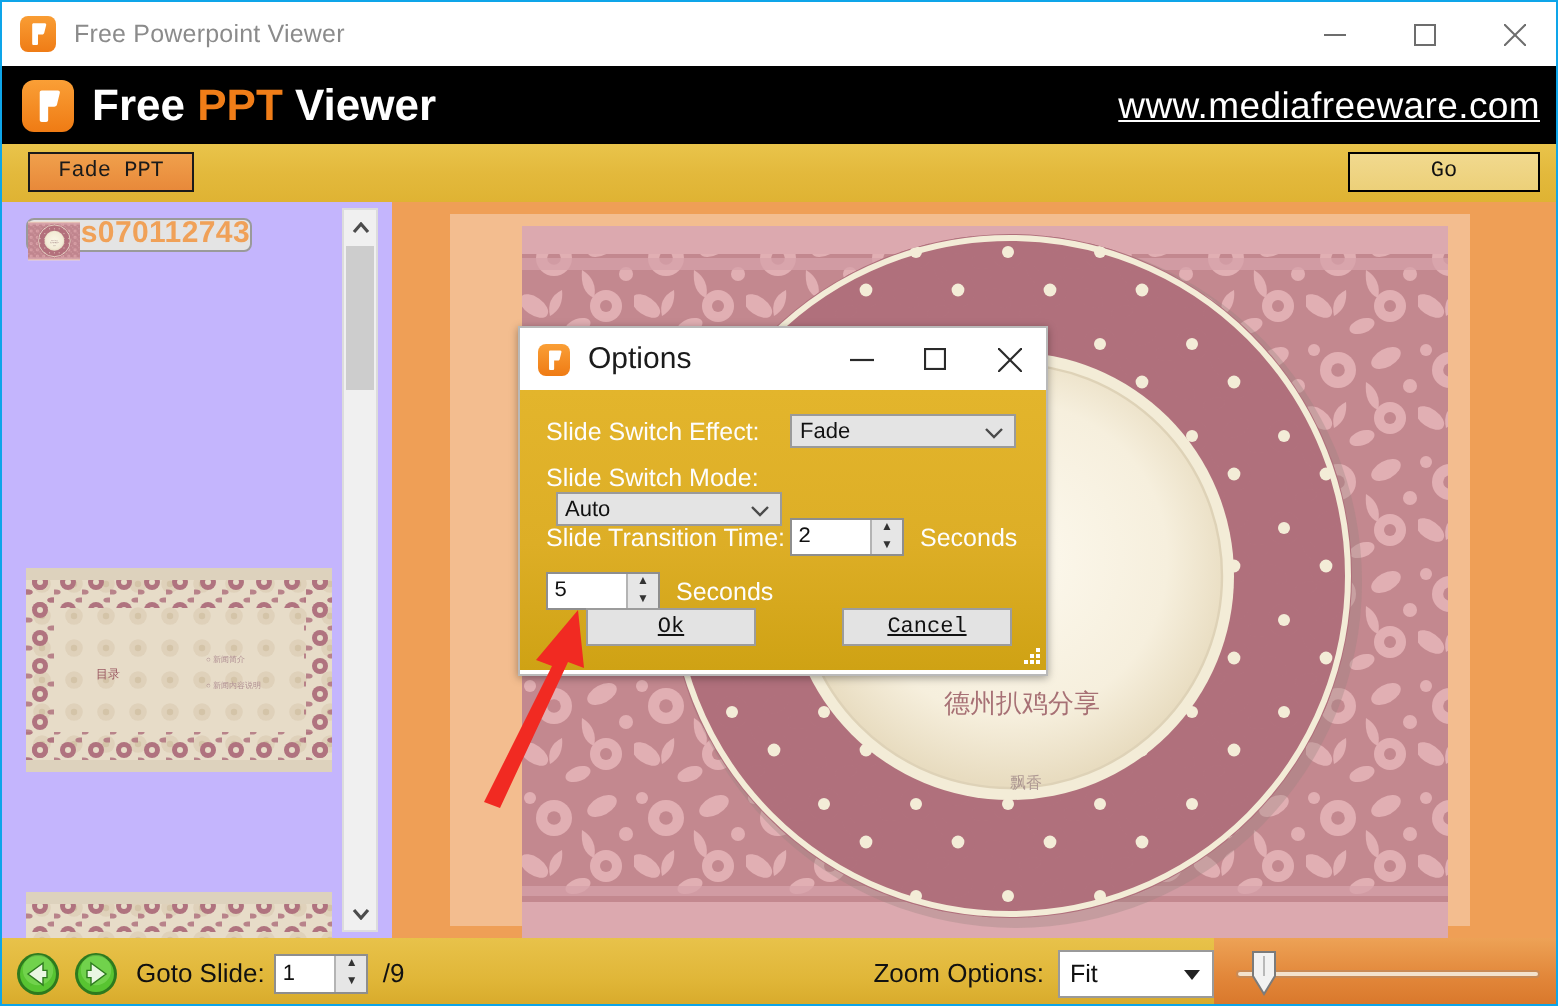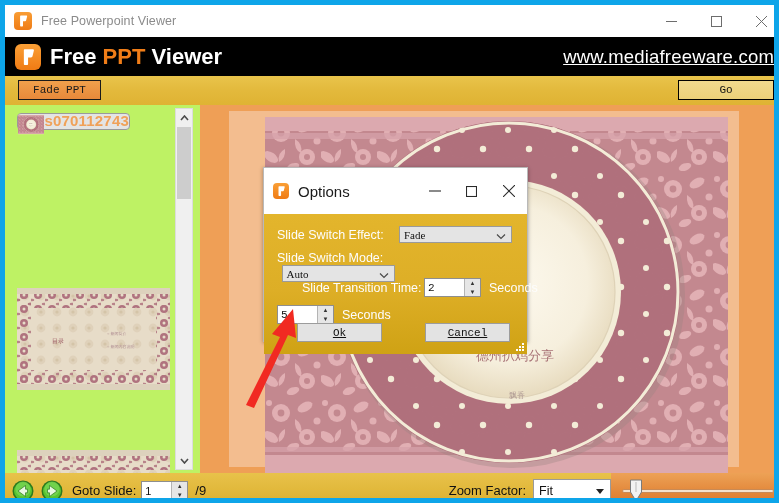--- a/index.html
+++ b/index.html
@@ -3,21 +3,21 @@
 <meta charset="utf-8">
 <style>
   html,body{margin:0;padding:0;}
   body{
     width:779px;height:503px;overflow:hidden;
     font-family:"Liberation Sans",sans-serif;
     background:#ffffff;
     -webkit-font-smoothing:antialiased;
   }
   .app{position:relative;width:779px;height:503px;overflow:hidden;box-sizing:border-box;
-       border:5px solid #0ea5e9;background:#fff;}
+       border:1px solid #0ea5e9;background:#fff;}
 
   
   .titlebar{position:absolute;left:0;top:0;width:779px;height:32px;background:#ffffff;
             display:flex;align-items:center;}
   .tb-icon{width:18px;height:18px;margin-left:9px;border-radius:4px;
            background:linear-gradient(180deg,#f99d34,#ef7c16);position:relative;flex:none;}
   .tb-icon .pglyph{position:absolute;left:0;top:0;width:18px;height:18px;}
   .tb-title{margin-left:9px;font-size:12.5px;color:#8b8b8b;letter-spacing:.1px;}
   .tb-ctrls{margin-left:auto;display:flex;height:32px;}
   .tb-btn{width:45px;height:32px;display:flex;align-items:center;justify-content:center;
@@ -42,21 +42,21 @@
       font-family:"Liberation Mono",monospace;font-size:11px;color:#1a1a1a;
       display:flex;align-items:center;justify-content:center;box-sizing:border-box;}
   .btn-go{position:absolute;right:10px;top:4px;width:96px;height:20px;
       background:linear-gradient(180deg,#f1d98e,#ecd079);border:1px solid #000;
       font-family:"Liberation Mono",monospace;font-size:11px;color:#111;
       display:flex;align-items:center;justify-content:center;box-sizing:border-box;}
 
   
   .bodyarea{position:absolute;left:0;top:100px;width:779px;height:368px;background:#e79a4e;}
   .leftpane{position:absolute;left:0;top:0;width:195px;height:368px;
-            background:#bef264;overflow:hidden;}
+            background:#c4b5fd;overflow:hidden;}
   .thumb{position:absolute;left:12px;width:153px;background:#ffe0bd;border-radius:4px;}
   .thumb.sel{box-shadow:0 0 0 0px #ffe0bd;}
   .thumb-img{width:143px;height:105px;margin:5px auto 0;display:block;}
   .thumb-cap{text-align:center;font-size:15px;font-weight:bold;color:#f0a158;
              padding:4px 0 7px;letter-spacing:.2px;}
   .thumb2{position:absolute;left:12px;width:153px;}
 
   
   .sb{position:absolute;left:170px;top:3px;width:18px;height:362px;background:#f0f0f0;
       border:1px solid #dcdcdc;box-sizing:border-box;}
@@ -70,34 +70,34 @@
   .slidepane{position:absolute;left:195px;top:0;width:584px;height:368px;
              background:#ef9f56;overflow:hidden;}
   .slide-outer{position:absolute;left:29px;top:6px;width:510px;height:356px;background:#f3bd8f;}
   .slide{position:absolute;left:36px;top:6px;width:463px;height:356px;overflow:hidden;
          background:#cf9098;}
 
   
   .dlg{position:absolute;left:258px;top:162px;width:265px;height:175px;
        box-shadow:0 1px 4px rgba(0,0,0,.35);box-sizing:border-box;border:1px solid #b9b9b9;
        background:#fff;}
-  .dlg-tb{position:relative;height:46px;background:#fff;display:flex;align-items:center;}
+  .dlg-tb{position:relative;height:31px;background:#fff;display:flex;align-items:center;}
   .dlg-icon{width:16px;height:16px;margin-left:9px;border-radius:4px;flex:none;
             background:linear-gradient(180deg,#fa9f36,#ef7b14);position:relative;}
   .dlg-title{margin-left:9px;font-size:15px;color:#1b1b1b;}
   .dlg-ctrls{margin-left:auto;display:flex;}
   .dlg-btn{width:37px;height:33px;display:flex;align-items:center;justify-content:center;
            color:#2a2a2a;}
   .dlg-body{position:relative;height:140px;
             background:linear-gradient(180deg,#e3b52c 0%,#ddae26 55%,#cfa214 100%);}
   .row{position:absolute;left:13px;display:flex;align-items:center;}
   .lbl{font-size:12.5px;color:#fdfdfd;width:122px;}
   .sel{width:113px;height:17px;background:#e4e4e4;border:1px solid #9a9a9a;
        box-sizing:border-box;display:flex;align-items:center;position:relative;}
-  .sel span{font-family:Liberation Serif, serif;font-size:11px;color:#111;margin-left:4px;}
+  .sel span{font-family:Liberation Sans, sans-serif;font-size:11px;color:#111;margin-left:4px;}
   .sel .chev{position:absolute;right:5px;top:3px;color:#4a4a4a;}
   .spin{width:57px;height:19px;background:#fff;border:1px solid #8e8e8e;
         box-sizing:border-box;display:flex;align-items:stretch;}
   .spin .val{flex:1;font-family:"Liberation Mono",monospace;font-size:11px;color:#111;
              padding-left:3px;display:flex;align-items:center;}
   .spin .arrows{width:15px;background:#e6e6e6;border-left:1px solid #b4b4b4;
                 display:flex;flex-direction:column;}
   .spin .arrows div{flex:1;display:flex;align-items:center;justify-content:center;font-size:6px;color:#333;}
   .secs{font-size:12.5px;color:#fdfdfd;margin-left:8px;}
   .dbtn{height:19px;background:#e3e3e3;border:1px solid #9c9c9c;box-sizing:border-box;
@@ -382,21 +382,21 @@
         <div class="sel">
           <span>Auto</span>
           <span class="chev">
             <svg width="10" height="7" viewBox="0 0 10 7">
                 <polyline points="1,1.5 5,5.5 9,1.5" fill="none" stroke="#4a4a4a" stroke-width="1.2"></polyline>
               </svg>
           </span>
         </div>
       </div>
 
-      <div class="row" style="top:64px;margin-left:25px;">
+      <div class="row" style="top:64px;">
         <div class="lbl">Slide Transition Time:</div>
         <div class="spin">
           <div class="val">2</div>
           <div class="arrows">
             <div>▲</div>
             <div>▼</div>
           </div>
         </div>
         <div class="secs">Seconds</div>
       </div>
@@ -452,21 +452,21 @@
     <div class="goto-label">Goto Slide:</div>
     <div class="goto-spin">
       <div class="val">1</div>
       <div class="arrows">
         <div>▲</div>
         <div>▼</div>
       </div>
     </div>
     <div class="slash">/9</div>
 
-    <div class="zoom-label">Zoom Factor:</div>
+    <div class="zoom-label">Zoom Options:</div>
     <div class="zoom-sel">
       <span>Fit</span>
       <div class="caret"></div>
     </div>
     <div class="zoom-slider">
       <div class="zs-track"></div>
       <svg class="zs-knob" viewBox="0 0 14 23">
         <path d="M1.5 1 H12.5 V13 L7 22 L1.5 13 Z" fill="#f2f2f2" stroke="#7b7b7b" stroke-width="1"></path>
         <line x1="7" y1="3" x2="7" y2="13" stroke="#b9b9b9" stroke-width="1"></line>
       </svg>

